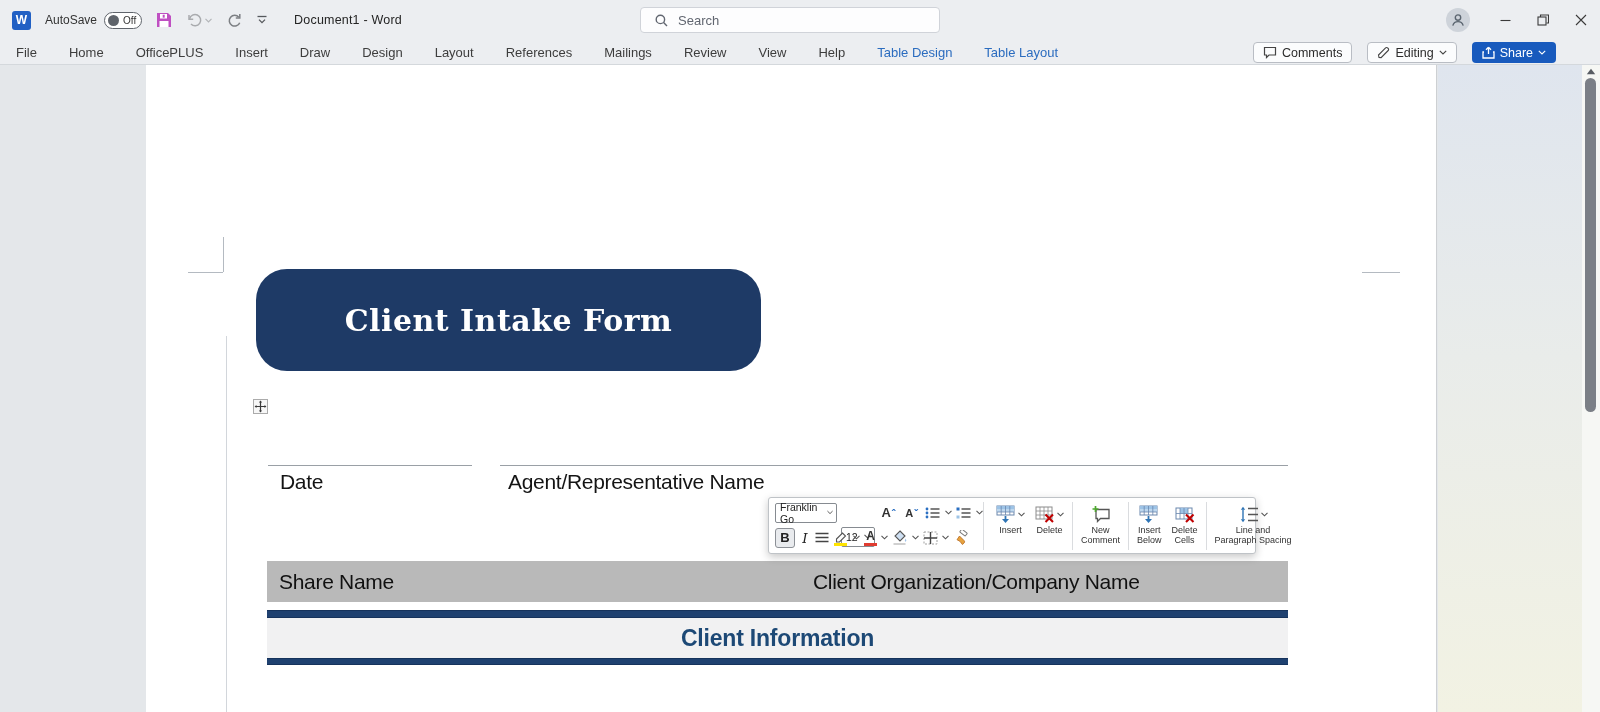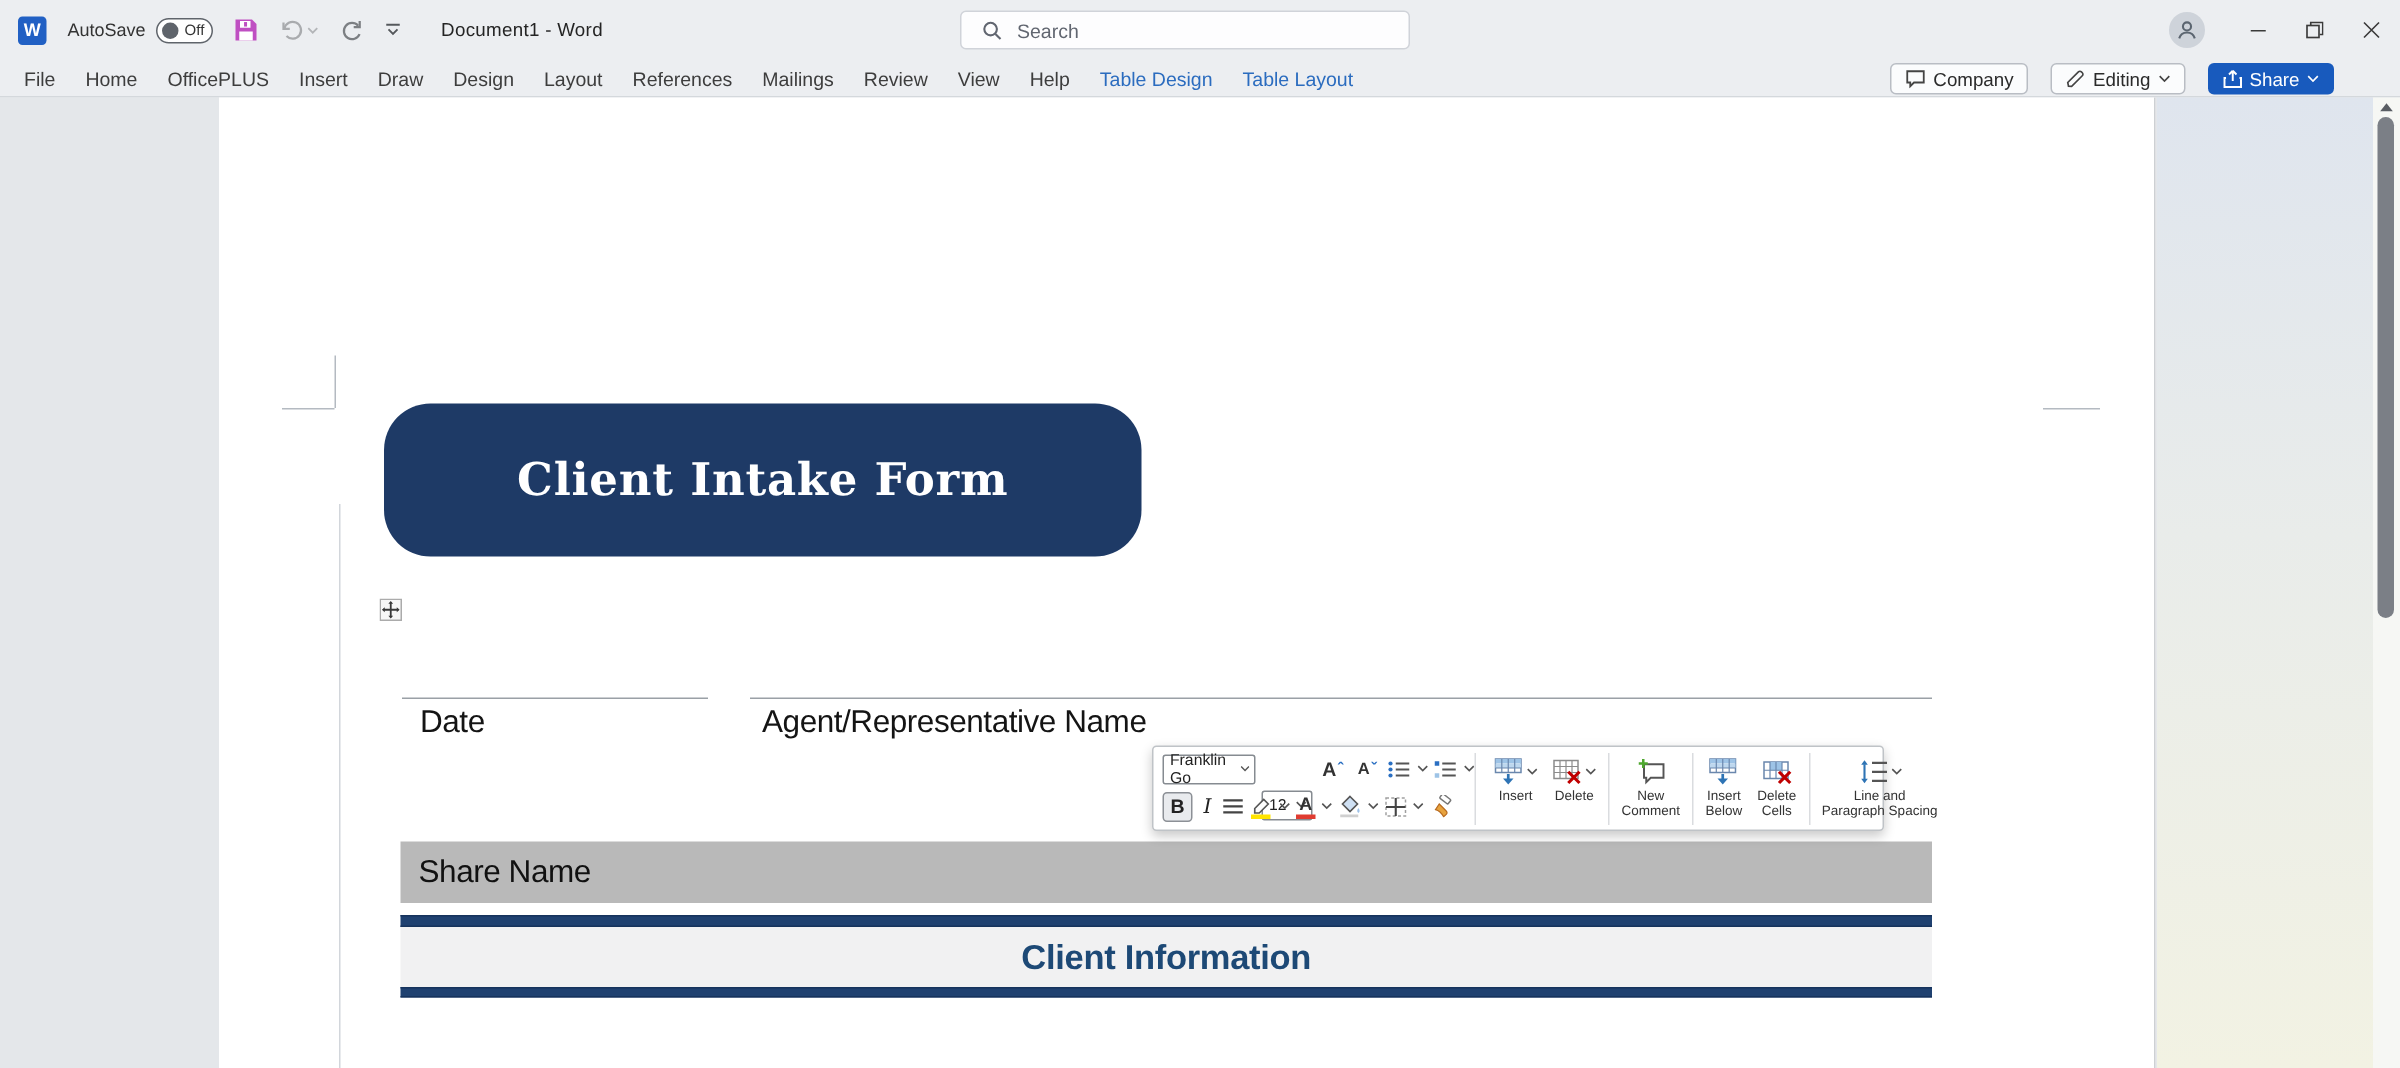--- a/index.html
+++ b/index.html
@@ -16,21 +16,21 @@
   .qat-btn { margin-left:14px; display:flex; align-items:center; }
   .doc-title { font-size:12.5px; color:#242424; margin-left:26px; letter-spacing:0.2px; }
   .searchbox { position:absolute; left:640px; top:7px; width:300px; height:26px; background:#fdfdfe; border:1px solid #d0d3d9; border-radius:4px; display:flex; align-items:center; padding-left:14px; }
   .searchbox span { font-size:13px; color:#616670; margin-left:10px; }
   .tb-right { position:absolute; right:0; top:0; height:40px; display:flex; align-items:center; }
   .avatar { width:24px; height:24px; border-radius:50%; background:#ced3da; display:flex; align-items:center; justify-content:center; margin-right:16px; }
   .win-btn { width:38px; height:40px; display:flex; align-items:center; justify-content:center; }
 
   
   .ribbon { position:absolute; left:0; top:40px; width:1600px; height:25px; background:#eceef1; border-bottom:1px solid #d4d8dc; display:flex; align-items:center; }
-  .tabs { display:flex; align-items:center; gap:20px; padding-left:16px; }
+  .tabs { display:flex; align-items:center; gap:32px; padding-left:16px; }
   .tab { font-size:13px; color:#3d3d3d; cursor:default; white-space:nowrap; }
   .tab.contextual { color:#2b6cbf; }
   .ribbon-right { position:absolute; right:44px; top:2px; display:flex; align-items:center; gap:15px; }
   .pill-btn { height:21px; border:1px solid #b9bdc4; border-radius:4px; background:#fbfcfd; display:flex; align-items:center; gap:5px; padding:0 9px; font-size:12.5px; color:#2b2b2b; }
   .share-btn { height:21px; border-radius:4px; background:#185abd; display:flex; align-items:center; gap:5px; padding:0 10px; font-size:12.5px; color:#fff; }
 
   
   .canvas { position:absolute; left:0; top:65px; width:1600px; height:647px; background:#e4e7ea; }
   .canvas-right { position:absolute; left:1438px; right:18px; top:0; bottom:0; background:linear-gradient(180deg,#dfe5ee 0%, #e9ecea 45%, #f2f2e3 100%); }
   .page { position:absolute; left:146px; top:0; width:1291px; height:647px; background:#ffffff; border-right:1px solid #cdd0d3; }
@@ -201,21 +201,21 @@
     <div class="tab">View</div>
     <div class="tab">Help</div>
     <div class="tab contextual">Table Design</div>
     <div class="tab contextual">Table Layout</div>
   </div>
   <div class="ribbon-right">
     <div class="pill-btn">
       <svg width="14" height="13" viewBox="0 0 14 13">
           <path d="M1.5 1.5 h11 v7.5 h-6.5 L3.5 11.5 v-2.5 h-2 z" fill="none" stroke="#444" stroke-width="1.2"></path>
         </svg>
-      <span>Company</span>
+      <span>Comments</span>
     </div>
     <div class="pill-btn">
       <svg width="13" height="13" viewBox="0 0 13 13">
           <path d="M2 11.5 l-0.5-2.5 L8.6 1.9 a1.4 1.4 0 0 1 2 0 l0.6 0.6 a1.4 1.4 0 0 1 0 2 L4.1 11.6 z" fill="none" stroke="#444" stroke-width="1.1"></path>
         </svg>
       <span>Editing</span>
       <svg width="8" height="5" viewBox="0 0 8 5">
           <path d="M0.8 0.8 L4 4 L7.2 0.8" fill="none" stroke="#444" stroke-width="1.1"></path>
         </svg>
     </div>
@@ -254,20 +254,21 @@
           <path d="M7.5 1.6 l-1.6 1.9 h3.2 z M7.5 13.4 l-1.6 -1.9 h3.2 z M1.6 7.5 l1.9 -1.6 v3.2 z M13.4 7.5 l-1.9 -1.6 v3.2 z" fill="#3a3a3a"></path>
         </svg>
     </div>
     <div class="cell-line l1"></div>
     <div class="cell-line l2"></div>
     <span class="doc-label lbl-date">Date</span>
     <span class="doc-label lbl-agent">Agent/Representative Name</span>
 
     <div class="gray-row">
       <span class="cn">Share Name</span>
+      <span class="con">Client Organization/Company Name</span>
     </div>
 
     <div class="navy-bar bar1"></div>
     <div class="info-row">
       <span>Client Information</span>
     </div>
     <div class="navy-bar bar2"></div>
   </div>
 
   <div class="mt">

